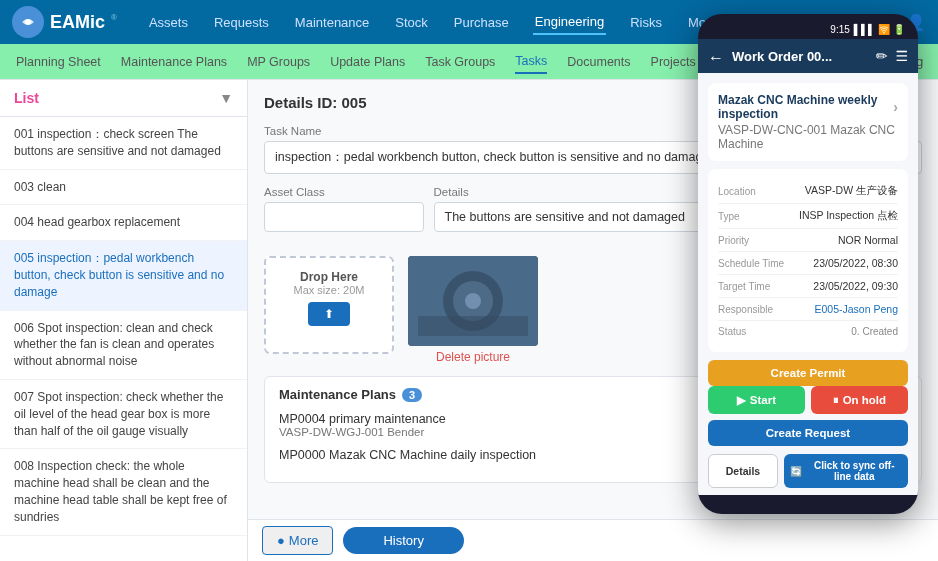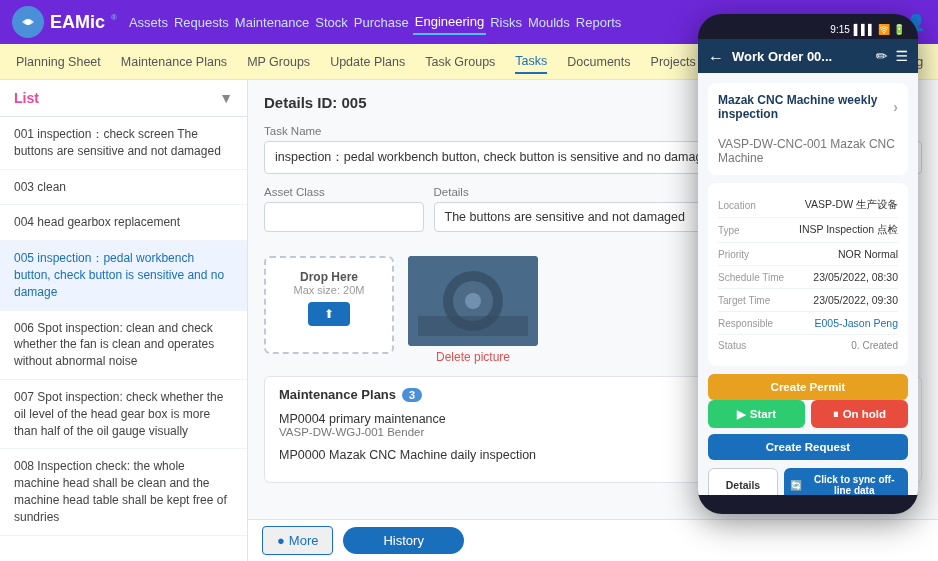--- a/index.html
+++ b/index.html
@@ -1,29 +1,29 @@
 <!DOCTYPE html>
 <html><head>
   <meta charset="utf-8">
   <style>
     * { box-sizing: border-box; margin: 0; padding: 0; }
     body { font-family: -apple-system, BlinkMacSystemFont, 'Segoe UI', sans-serif; background: #f0f2f5; width: 938px; height: 561px; overflow: hidden; position: relative; }
 
     
-    .top-nav { background: #6d28d9; display: flex; align-items: center; height: 44px; padding: 0 12px; gap: 2px; }
+    .top-nav { background: #0369a1; display: flex; align-items: center; height: 44px; padding: 0 12px; gap: 22px; }
     .logo-area { display: flex; align-items: center; gap: 6px; margin-right: 8px; }
     .logo-circle { width: 32px; height: 32px; background: #4a90d9; border-radius: 50%; display: flex; align-items: center; justify-content: center; }
     .logo-text { color: white; font-size: 18px; font-weight: 700; }
     .nav-item { color: #cce0ff; font-size: 13px; cursor: pointer; padding: 4px 2px; white-space: nowrap; }
     .nav-item.active { color: white; border-bottom: 2px solid #4fc3f7; }
     .nav-icons { margin-left: auto; display: flex; gap: 14px; align-items: center; }
     .nav-icon-btn { color: #cce0ff; font-size: 16px; cursor: pointer; }
 
     
-    .sub-nav { background: #fef9c3; display: flex; align-items: center; height: 36px; padding: 0 16px; gap: 20px; border-bottom: 1px solid #e0e4ea; }
+    .sub-nav { background: #86efac; display: flex; align-items: center; height: 36px; padding: 0 16px; gap: 20px; border-bottom: 1px solid #e0e4ea; }
     .sub-nav-item { color: #555; font-size: 12.5px; cursor: pointer; padding: 4px 0; white-space: nowrap; }
     .sub-nav-item.active { color: #1a6fbd; border-bottom: 2px solid #1a6fbd; }
 
     
     .main-area { display: flex; height: calc(561px - 44px - 36px); position: relative; }
 
     
     .list-panel { width: 248px; background: white; border-right: 1px solid #e0e4ea; display: flex; flex-direction: column; flex-shrink: 0; }
     .list-header { display: flex; align-items: center; justify-content: space-between; padding: 10px 14px; border-bottom: 1px solid #e0e4ea; }
     .list-title { font-size: 14px; font-weight: 600; color: #ec4899; }
@@ -67,21 +67,21 @@
     .mobile-overlay { position: absolute; right: 20px; top: 14px; width: 220px; height: 500px; background: #1a1a2e; border-radius: 24px; box-shadow: 0 8px 32px rgba(0,0,0,0.45); overflow: hidden; z-index: 10; padding: 8px 0 0 0; }
     .mobile-status-bar { display: flex; justify-content: flex-end; align-items: center; padding: 2px 12px 4px; gap: 4px; }
     .mobile-time { color: white; font-size: 10px; }
     .mobile-icons { display: flex; gap: 3px; color: white; font-size: 10px; }
     .mobile-header { background: #1a3a5c; display: flex; align-items: center; padding: 8px 10px; gap: 8px; }
     .mobile-back { color: white; font-size: 16px; cursor: pointer; }
     .mobile-title { color: white; font-size: 13px; font-weight: 600; flex: 1; }
     .mobile-header-icons { display: flex; gap: 8px; color: white; font-size: 14px; }
     .mobile-content { background: #f5f7fa; height: calc(100% - 70px); overflow-y: auto; padding: 10px; }
     .mobile-card { background: white; border-radius: 8px; padding: 10px; margin-bottom: 8px; }
-    .mobile-card-title { font-size: 12px; font-weight: 700; color: #1a3a5c; margin-bottom: 16px; display: flex; align-items: center; justify-content: space-between; }
+    .mobile-card-title { font-size: 12px; font-weight: 700; color: #1a3a5c; margin-bottom: 2px; display: flex; align-items: center; justify-content: space-between; }
     .mobile-card-sub { font-size: 12px; color: #777; }
     .mobile-chevron { color: #aaa; font-size: 14px; }
     .mobile-field-row { display: flex; justify-content: space-between; align-items: center; padding: 5px 0; border-bottom: 1px solid #f0f2f5; }
     .mobile-field-row:last-child { border-bottom: none; }
     .mobile-field-label { font-size: 10px; color: #999; }
     .mobile-field-value { font-size: 10.5px; color: #333; text-align: right; max-width: 120px; }
     .mobile-field-value.blue { color: #1a6fbd; }
     .btn-create-permit { background: #e8a020; color: white; border: none; border-radius: 6px; width: 100%; padding: 7px; font-size: 11.5px; font-weight: 600; cursor: pointer; margin-bottom: 0; }
     .btn-row { display: flex; gap: 6px; margin-bottom: 6px; }
     .btn-start { background: #2ecc71; color: white; border: none; border-radius: 6px; flex: 1; padding: 7px; font-size: 11.5px; font-weight: 600; cursor: pointer; display: flex; align-items: center; justify-content: center; gap: 4px; }

